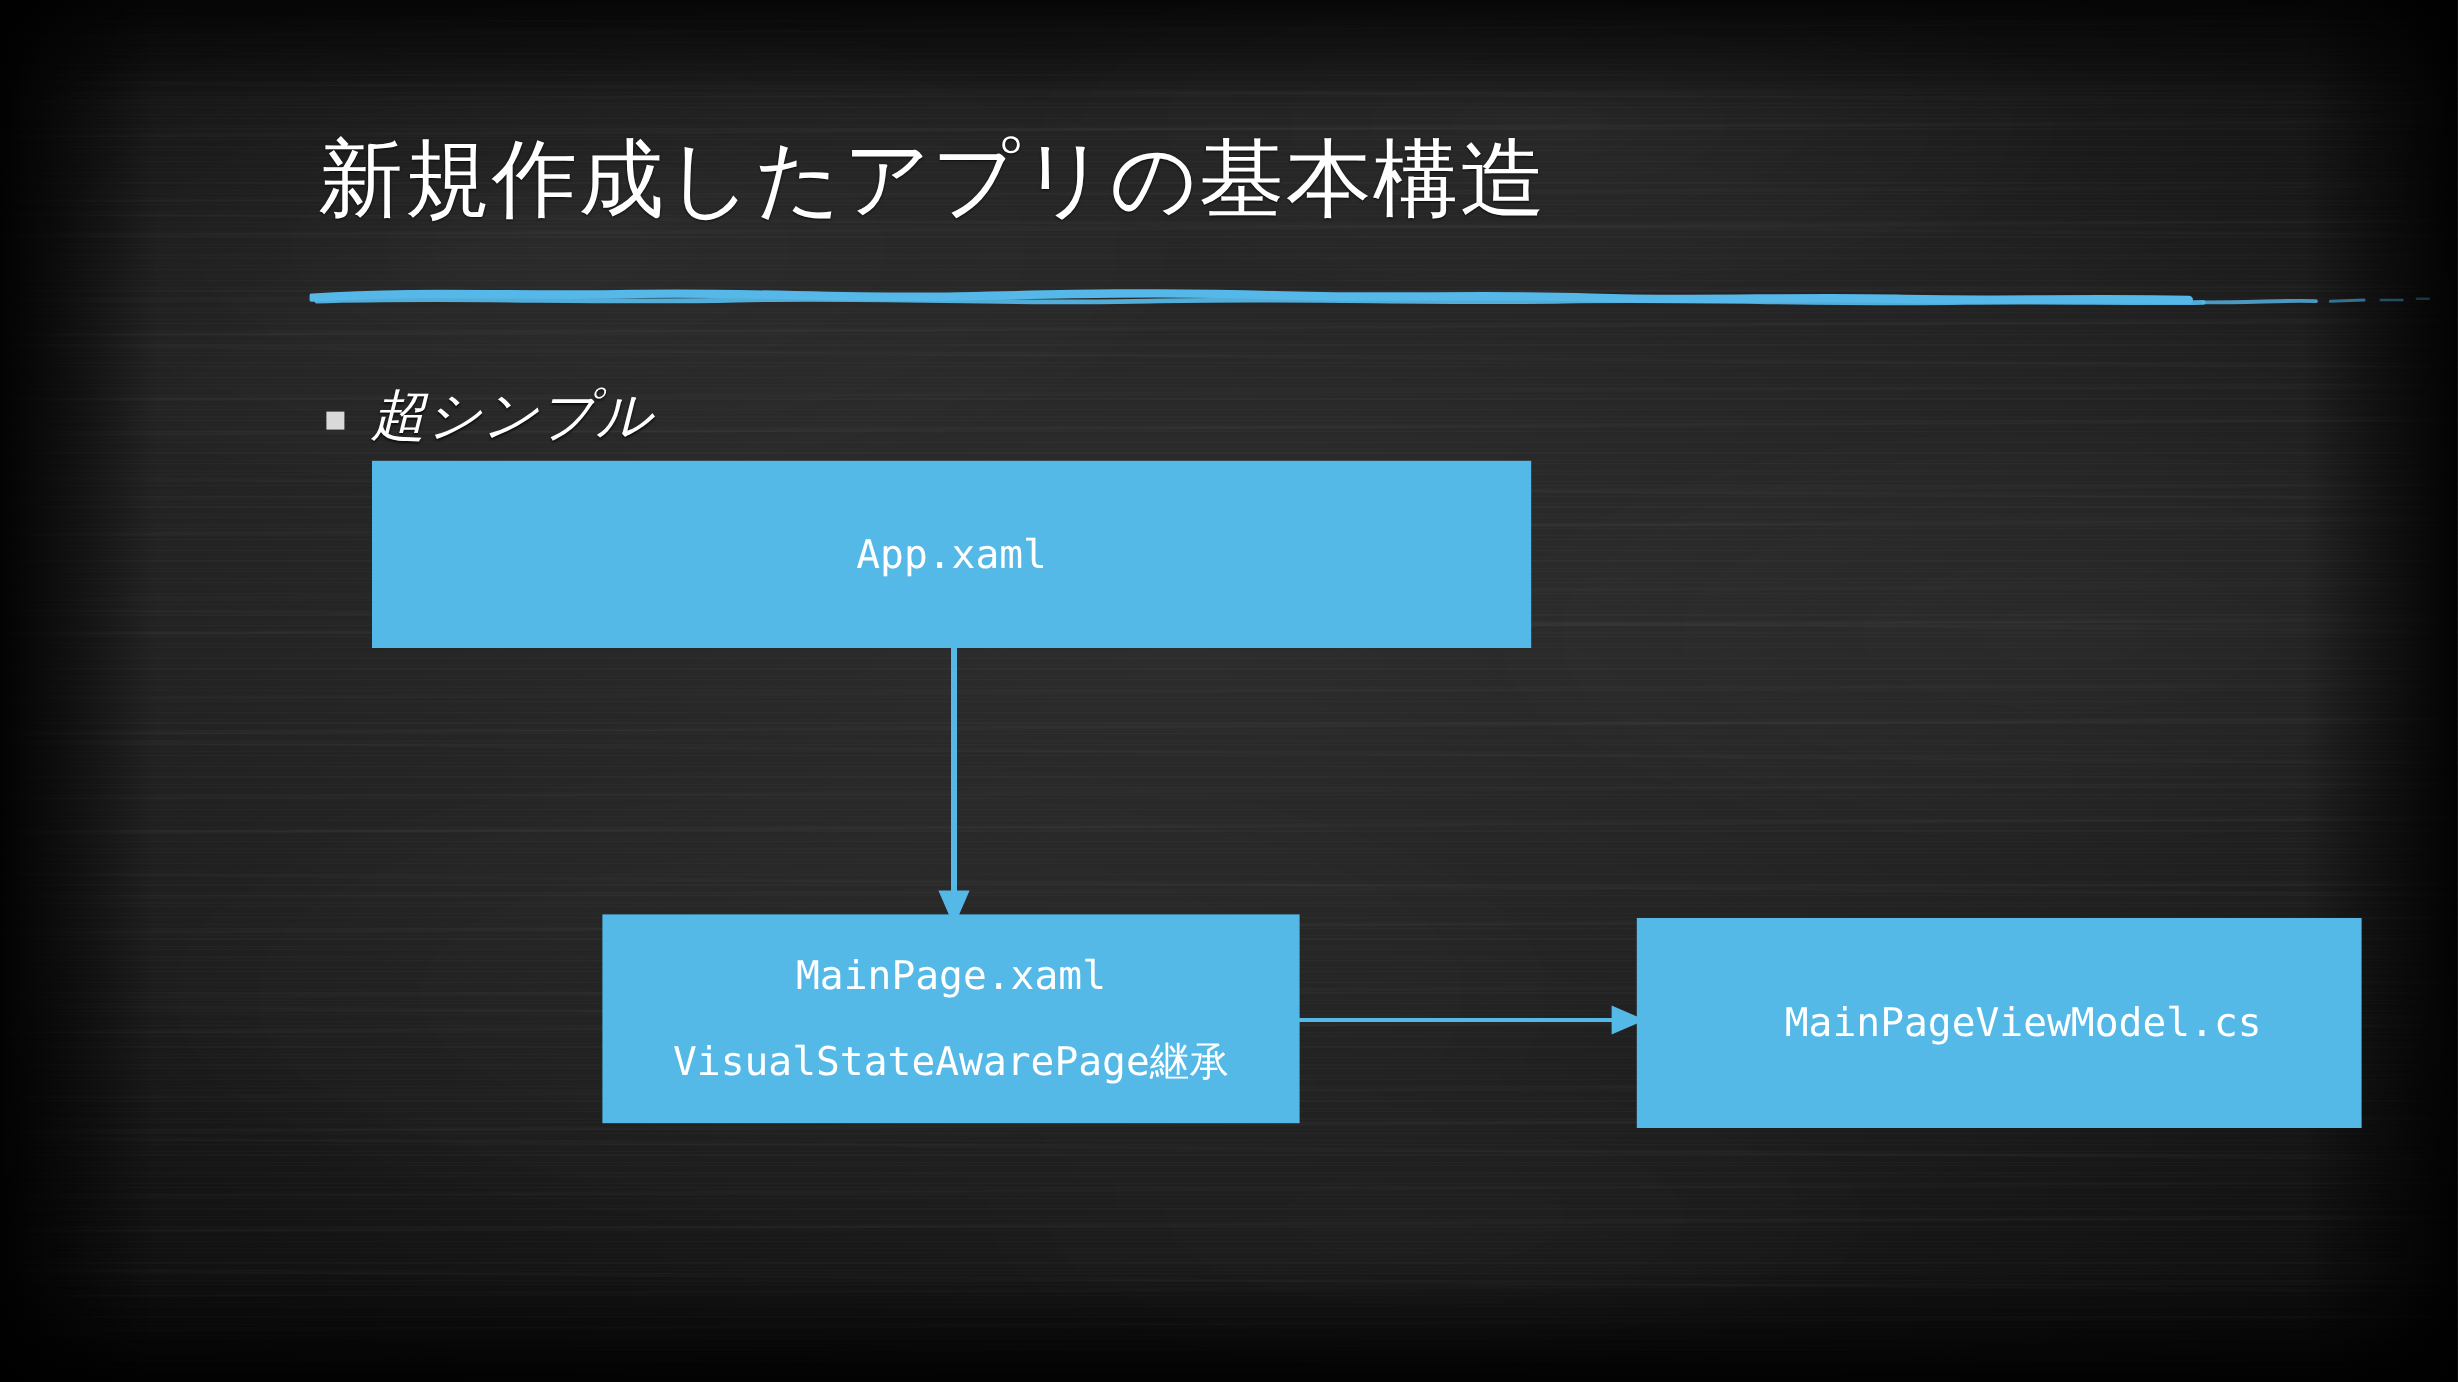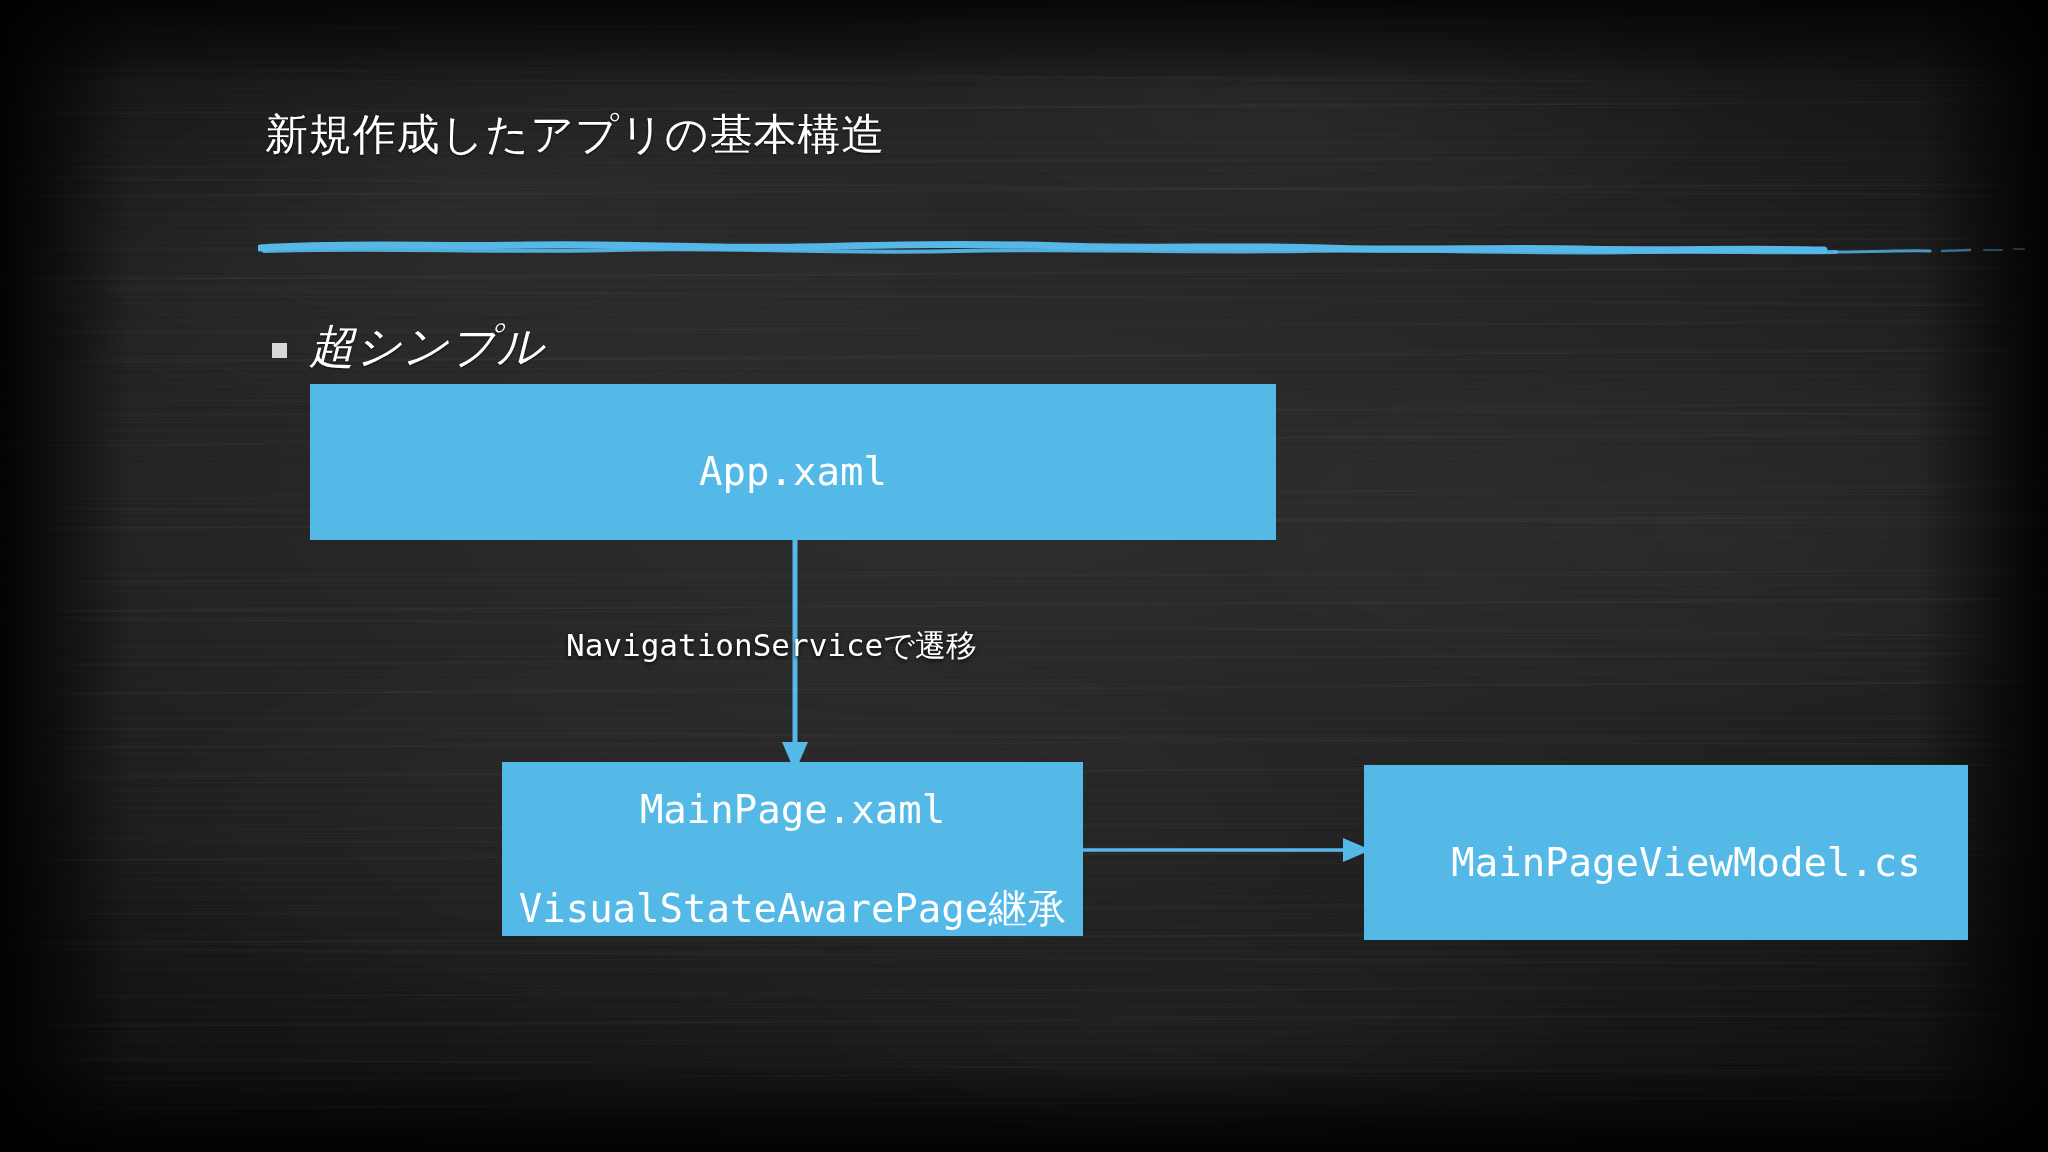--- a/index.html
+++ b/index.html
@@ -75,21 +75,21 @@
       radial-gradient(130% 105% at 50% 50%, rgba(0,0,0,0) 38%, rgba(0,0,0,.55) 80%, rgba(0,0,0,.9) 100%),
       linear-gradient(90deg, rgba(0,0,0,.92) 0px, rgba(0,0,0,0) 130px, rgba(0,0,0,0) calc(100% - 130px), rgba(0,0,0,.92) 100%),
       linear-gradient(180deg, rgba(0,0,0,.75) 0px, rgba(0,0,0,0) 90px, rgba(0,0,0,0) calc(100% - 95px), rgba(0,0,0,.9) 100%);
   }
 
   
   .title{
     position:absolute;
     left:265px; top:110px;
     font-family:"Liberation Serif","DejaVu Serif",serif;
-    font-size:43px;
+    font-size:71px;
     line-height:1.15;
     color:#ffffff;
     letter-spacing:.02em;
     white-space:nowrap;
     text-shadow:0 1px 2px rgba(0,0,0,.75);
   }
 
   
   .divider{
     position:absolute;
@@ -129,24 +129,23 @@
     display:flex;
     flex-direction:column;
     align-items:center;
     justify-content:center;
     color:#ffffff;
     font-family:"DejaVu Sans Mono","Liberation Mono",monospace;
     text-align:center;
     box-sizing:border-box;
   }
   .box .line{
-    font-size:39px;
+    font-size:33px;
     line-height:1.22;
     white-space:nowrap;
-    margin-top:20px;
   }
 
   #box-app      { left:310px;  top:384px; width:966px;  height:156px; }
   #box-mainpage { left:502px;  top:762px; width:581px;  height:174px;gap:31px; }
   #box-viewmodel{ left:1364px; top:765px; width:604px;  height:175px;padding-left:40px; }
 
   
   .arrow-svg{ position:absolute; overflow:visible; pointer-events:none; }
   #arrow-vertical  { left:760px;  top:534px; width:70px;  height:240px; }
   #arrow-horizontal{ left:1075px; top:830px; width:300px; height:40px; }
@@ -194,23 +193,20 @@
 
   <div class="box" id="box-app">
     <div class="line">App.xaml</div>
   </div>
 
   <svg class="arrow-svg" id="arrow-vertical" viewBox="0 0 70 240">
     <line x1="35" y1="0" x2="35" y2="216" stroke="#55b9e8" stroke-width="5"></line>
     <polygon points="35,238 22,208 48,208" fill="#55b9e8"></polygon>
   </svg>
 
-  <div class="caption" id="caption-navigation">
-    <span>NavigationServiceで遷移</span>
-  </div>
 
   <div class="box" id="box-mainpage">
     <div class="line">MainPage.xaml</div>
     <div class="line">VisualStateAwarePage継承</div>
   </div>
 
   <svg class="arrow-svg" id="arrow-horizontal" viewBox="0 0 300 40">
     <line x1="0" y1="20" x2="276" y2="20" stroke="#55b9e8" stroke-width="3.4"></line>
     <polygon points="296,20 268,8 268,32" fill="#55b9e8"></polygon>
   </svg>

